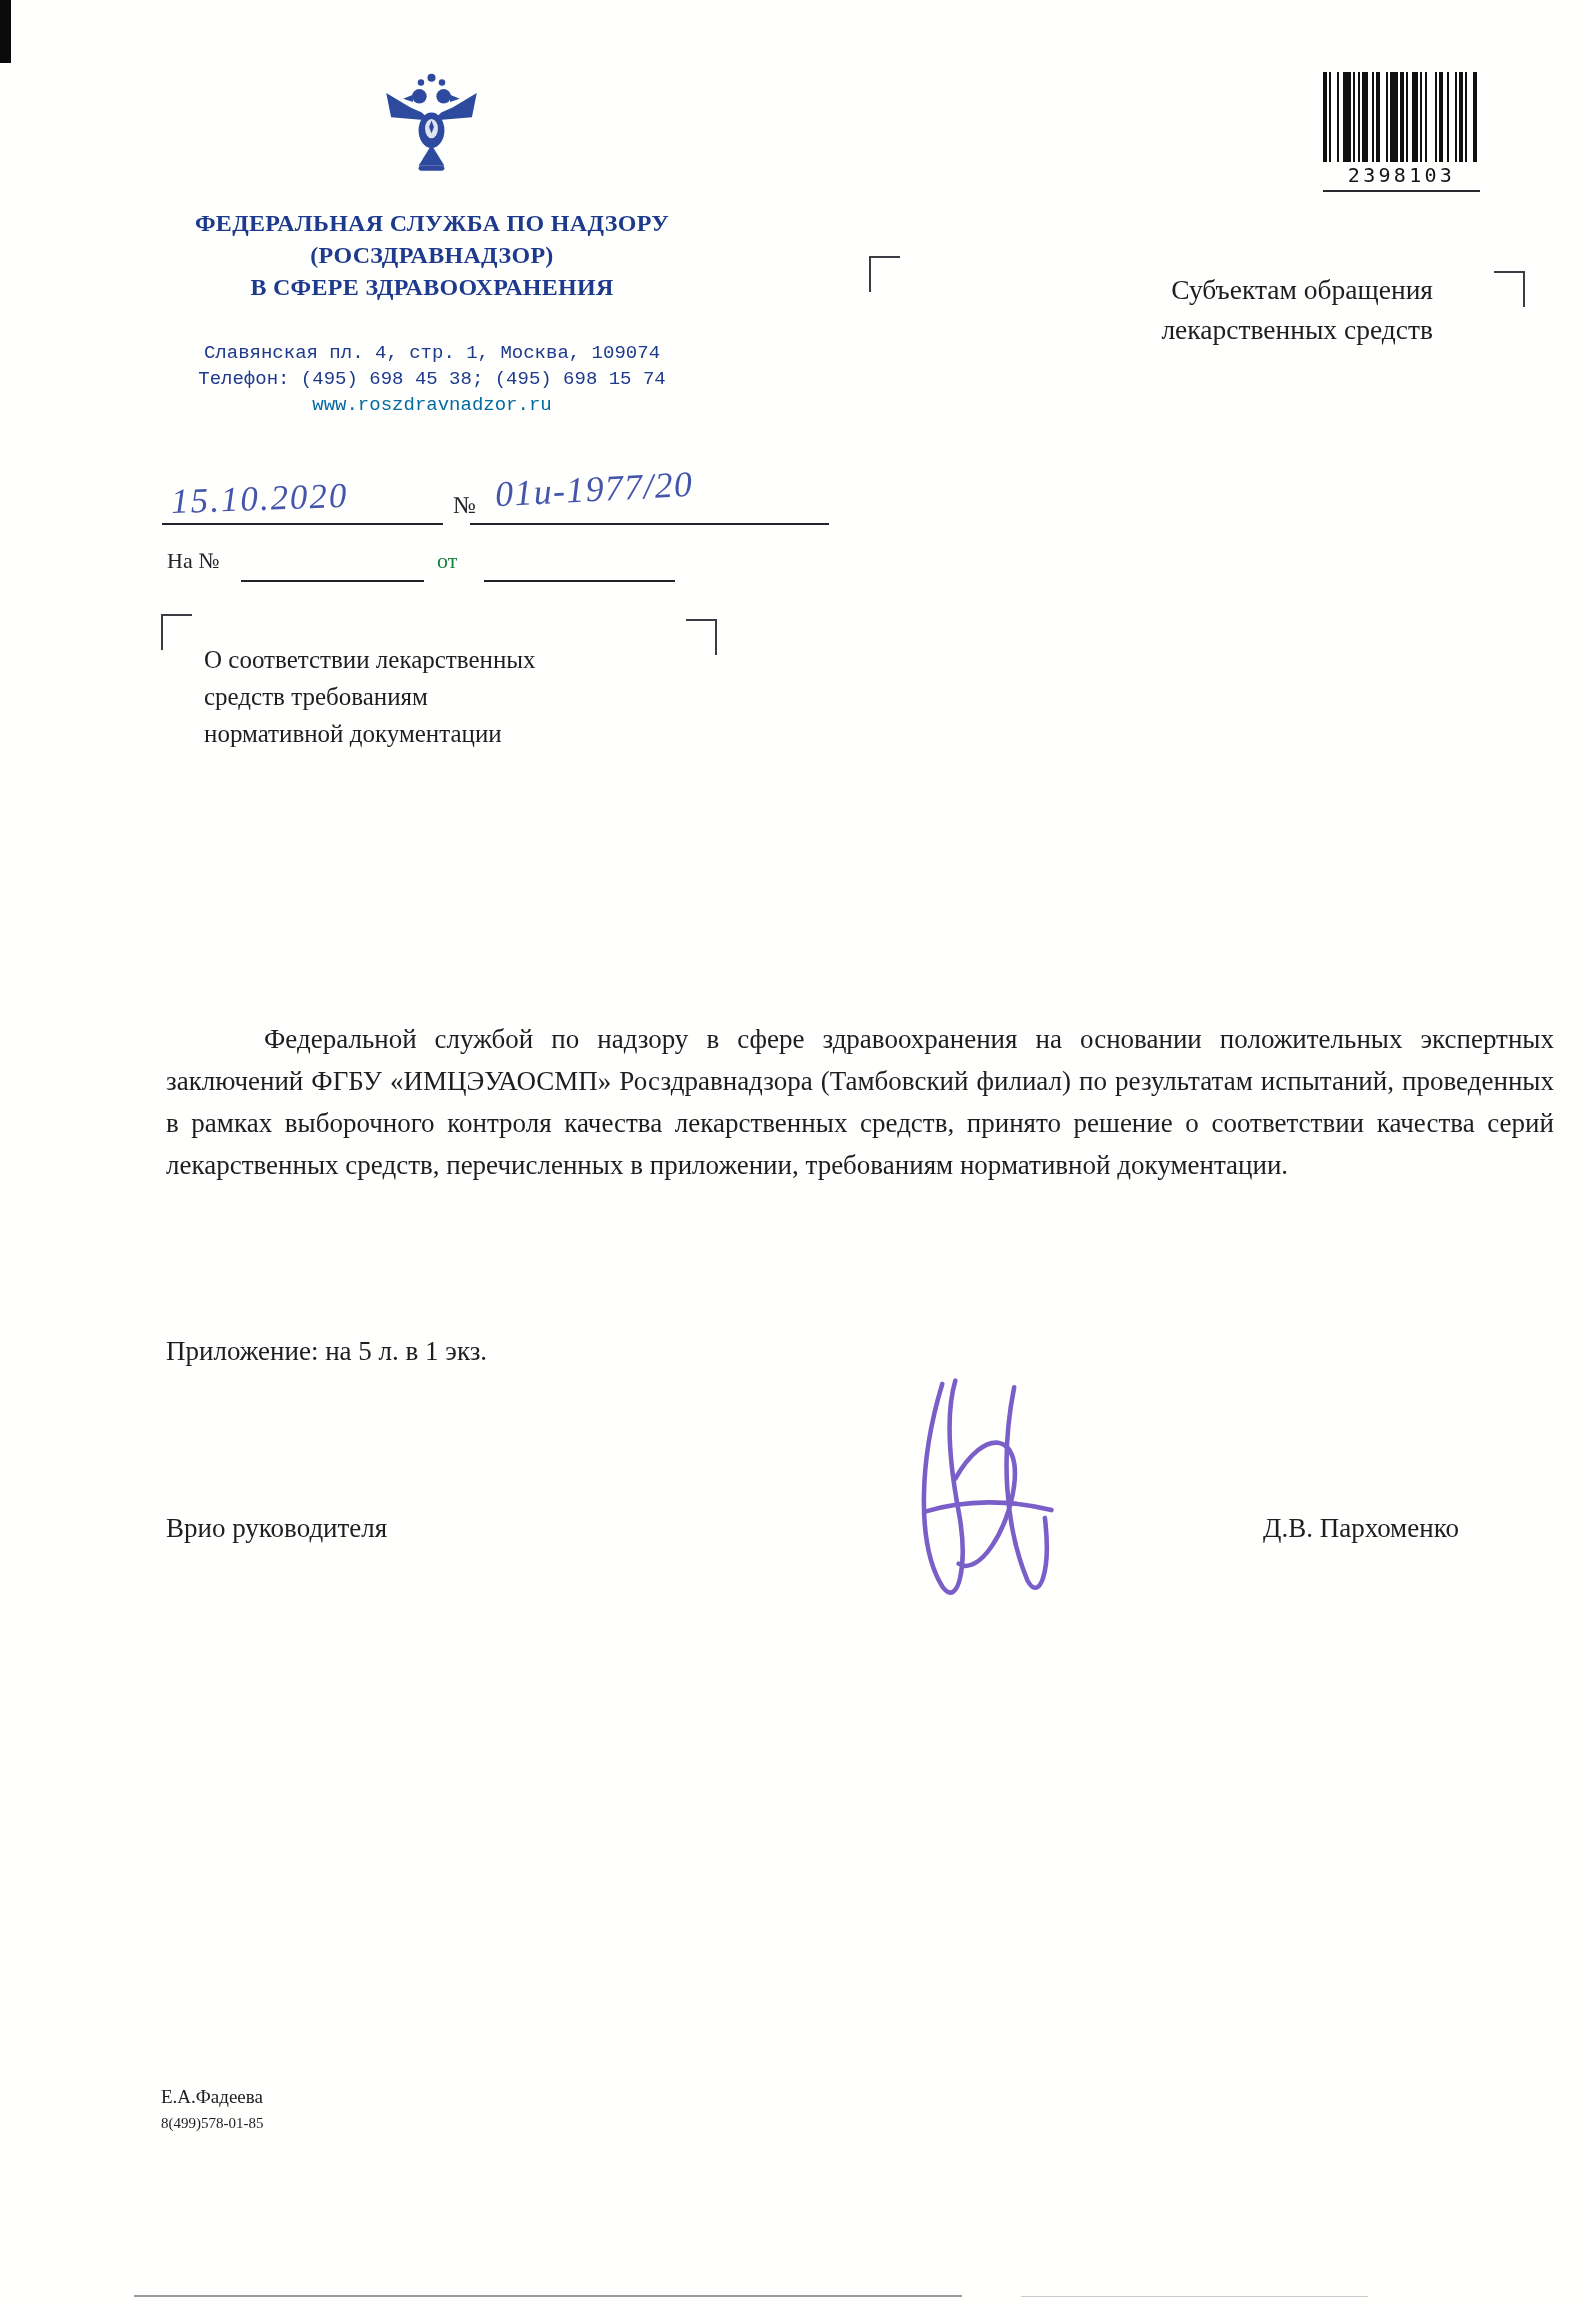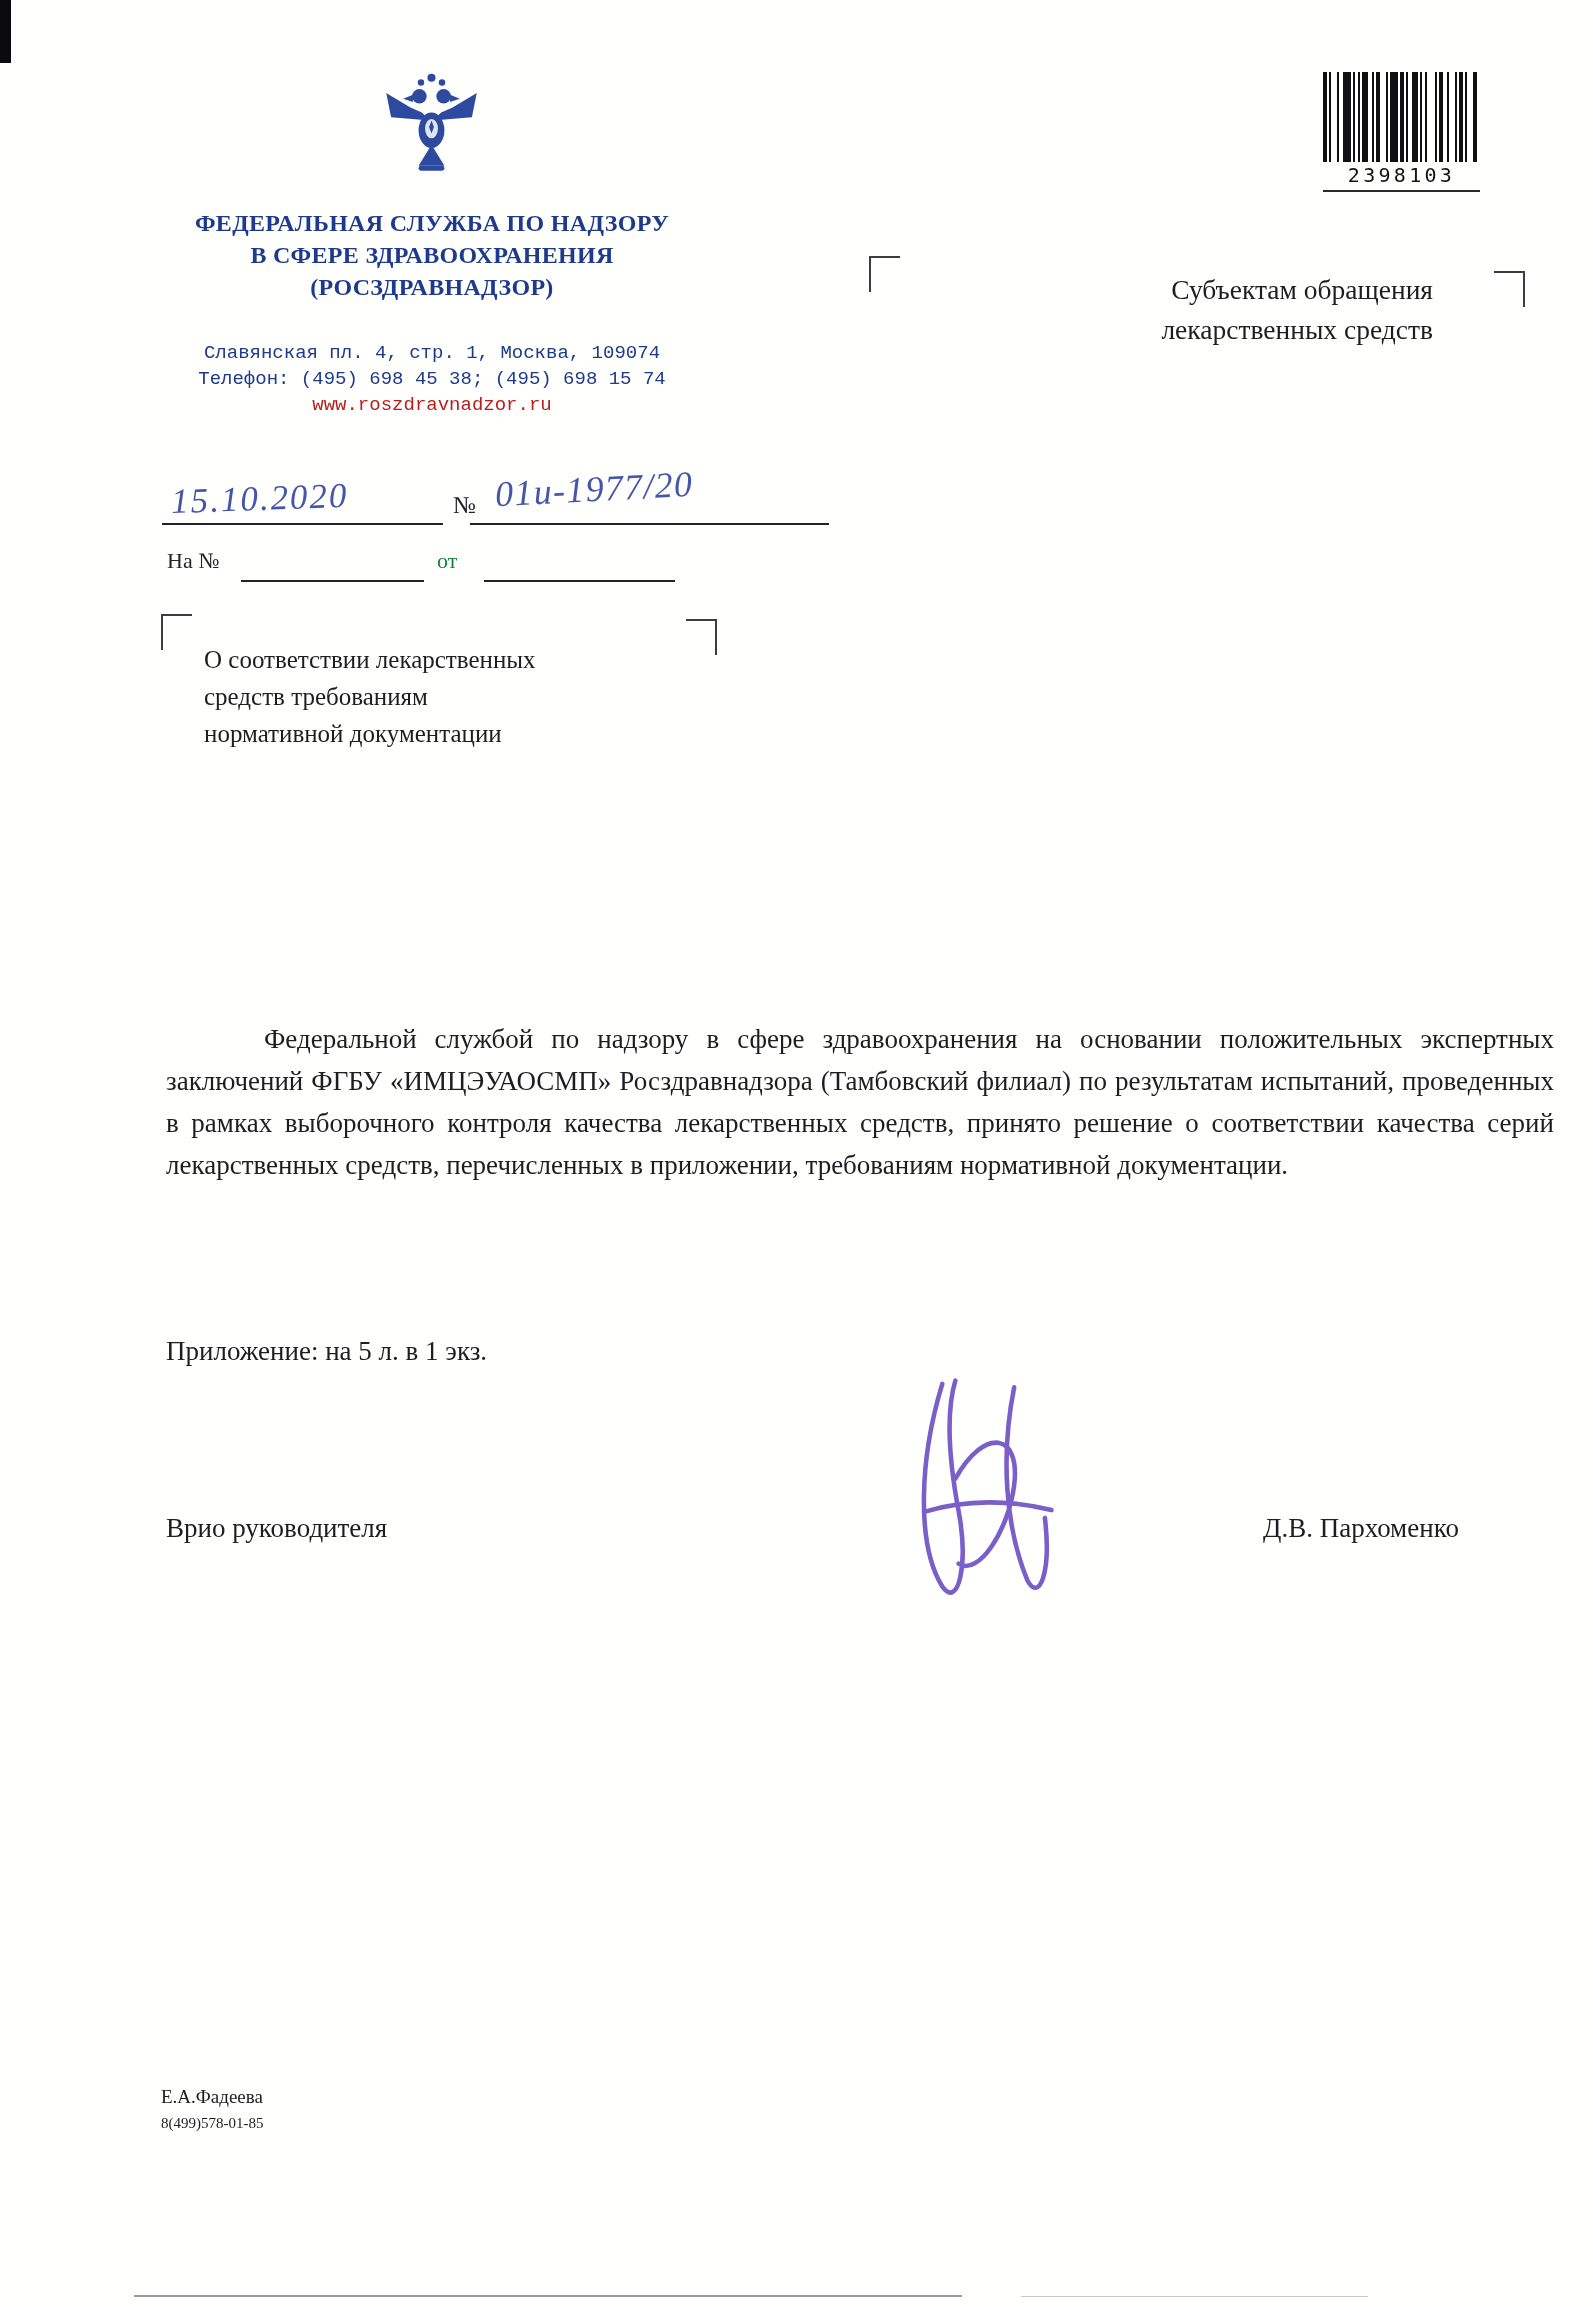--- a/index.html
+++ b/index.html
@@ -17,21 +17,21 @@
   #artifact-bottom2 { left:1021px; top:2296px; width:347px; height:1.3px; background:#c9c9cd; }
 
   
   #emblem { left:383px; top:67px; width:97px; height:120px; }
   #header-col { left:85px; top:196px; width:694px; text-align:center; }
   .ministry { font-size:20px; font-weight:700; color:#1d3a8c; line-height:24px; }
   .service  { font-size:24px; font-weight:700; color:#1d3a8c; line-height:32px; letter-spacing:0.3px; }
   .service-first { margin-top:10.5px; }
   .addr { font-size:19px; color:#1d3a8c; line-height:26px;font-family:Liberation Mono, monospace; }
   .addr-first { margin-top:37px; }
-  .website { color:#b91c1c; }
+  .website { color:#0369a1; }
 
   
   #barcode { left:1323px; top:72px; width:157px; }
   #barcode-bars { height:90px; display:flex; align-items:stretch; }
   #barcode-number {
     font-family:"DejaVu Sans Mono", monospace; font-size:20px; letter-spacing:3.3px;
     color:#141416; text-align:center; padding:1.3px 0 2.6px 0; border-bottom:2px solid #2a2a2e;
   }
 
   
@@ -101,22 +101,22 @@
         <polygon points="60,92 44,118 76,118"></polygon>
         <rect x="44" y="118" width="32" height="6" rx="3"></rect>
       </g>
       <ellipse cx="60" cy="72" rx="8" ry="12" fill="#ffffff" opacity="0.85"></ellipse>
       <path d="M60 62 l3 8 -3 8 -3 -8 z" fill="#2e4a9e"></path>
     </svg>
   </div>
 
   <div class="abs" id="header-col">
     <div class="service service-first">ФЕДЕРАЛЬНАЯ СЛУЖБА ПО НАДЗОРУ</div>
+    <div class="service">(РОСЗДРАВНАДЗОР)</div>
     <div class="service">В СФЕРЕ ЗДРАВООХРАНЕНИЯ</div>
-    <div class="service">(РОСЗДРАВНАДЗОР)</div>
     <div class="addr addr-first">Славянская пл. 4, стр. 1, Москва, 109074</div>
     <div class="addr">Телефон: (495) 698 45 38; (495) 698 15 74</div>
     <div class="addr website">www.roszdravnadzor.ru</div>
   </div>
 
   <div class="abs" id="barcode">
     <div id="barcode-bars">
         <div style="width: 3.9px; flex: 0 0 auto; background: rgb(17, 17, 20);"></div>
         <div style="width: 2px; flex: 0 0 auto; background: transparent;"></div>
         <div style="width: 2px; flex: 0 0 auto; background: rgb(17, 17, 20);"></div>

